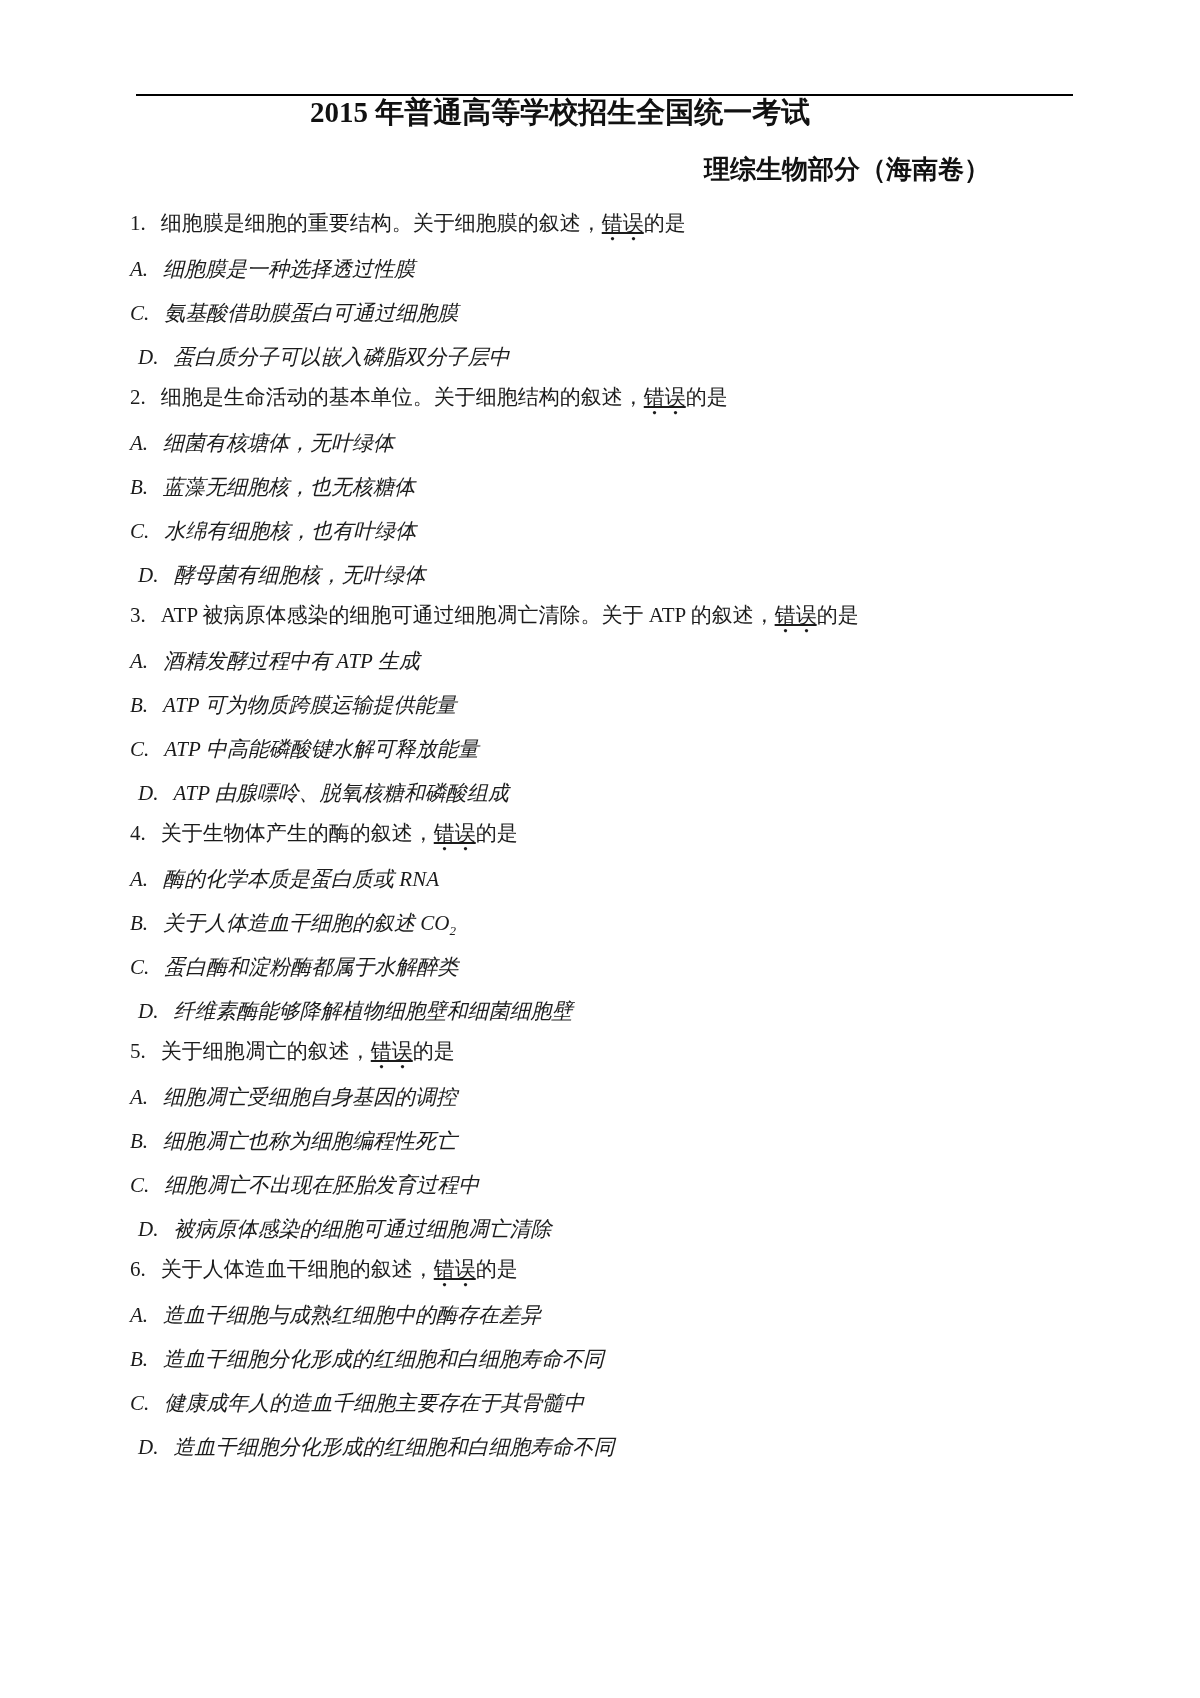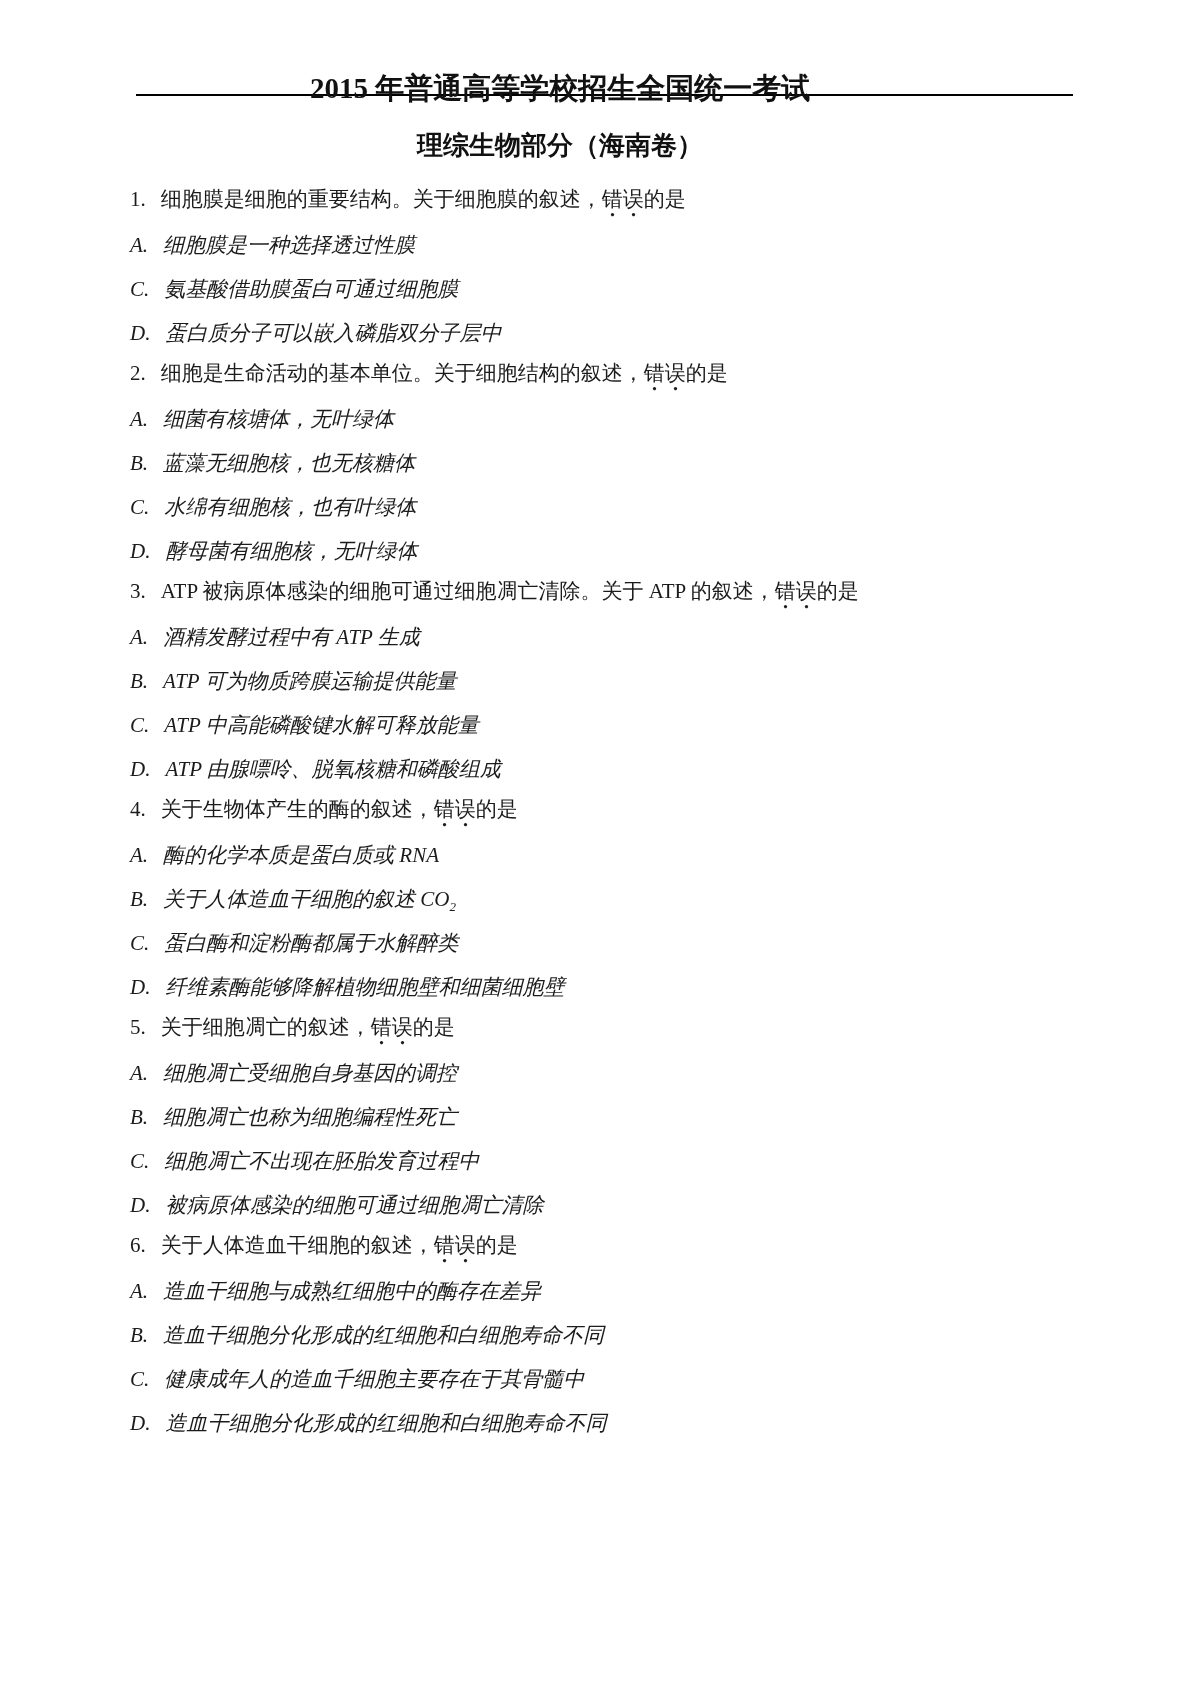--- a/index.html
+++ b/index.html
@@ -24,66 +24,68 @@
     height: 2px;
     background: #000000;
   }
   .content {
     position: absolute;
     left: 130px;
     top: 0;
     width: 860px;
   }
   .doc-title {
-    margin: 72px 0 0;
+    margin: 96px 0 0;
     font-size: 29px;
     line-height: 32px;
     font-weight: 700;
     text-align: center;
     color: #111111;
   }
   .doc-subtitle {
     margin: 27px 0 0;
     font-size: 26px;
     line-height: 30px;
     font-weight: 700;
-    text-align: center;
+    text-align: right;
     color: #111111;
   }
   .questions {
     margin-top: 27px;
   }
   p { margin: 0; }
   .stem {
     font-size: 21px;
     line-height: 22px;
     margin: 0 0 24px;
   }
   .opt {
     font-size: 21px;
     line-height: 22px;
     margin: 0 0 22px;
     white-space: nowrap;
     font-style: italic;
   }
   .question > .opt:last-of-type {
     margin-bottom: 18px;
+    margin-left: 8px;
   }
   .num, .lbl {
     display: inline-block;
     margin-right: 15px;
   }
   sub.s {
     font-size: 13px;
     line-height: 0;
   }
   
   .emph {
     position: relative;
     display: inline-block;
+    text-decoration: underline;
   }
   .emph::after {
     content: "・・";
     position: absolute;
     left: 0;
     top: 17px;
     width: 100%;
     font-size: 21px;
     line-height: 21px;
     color: #1b1b1b;

